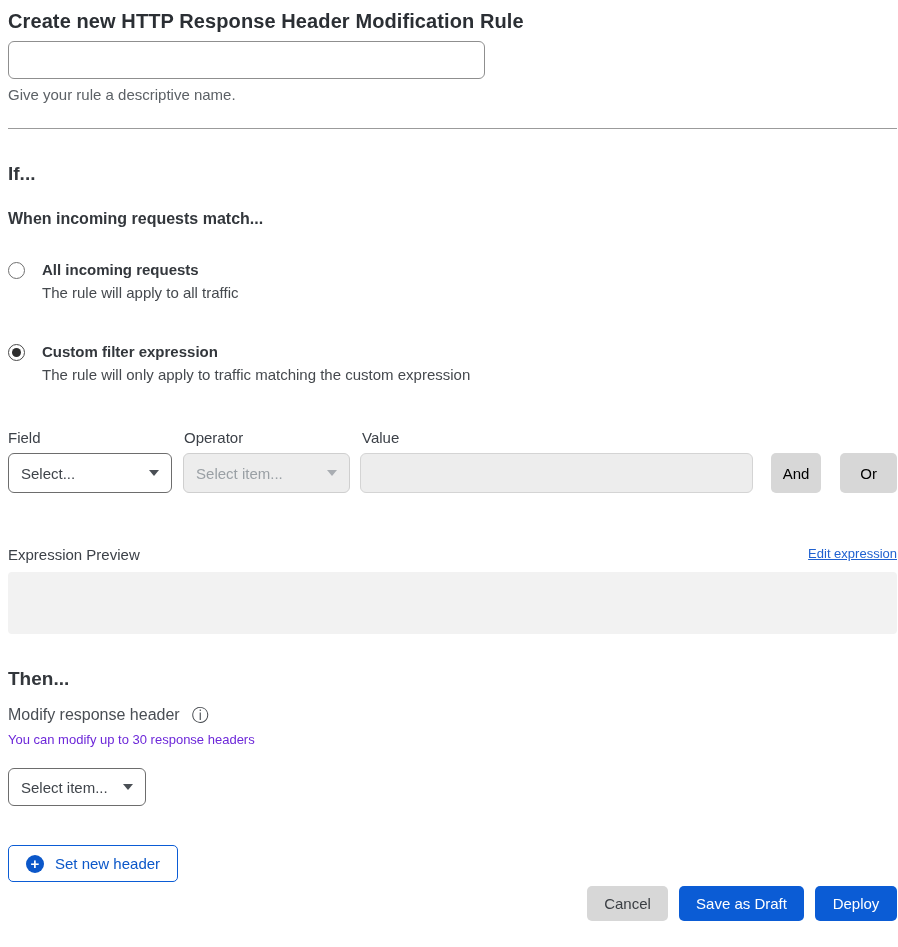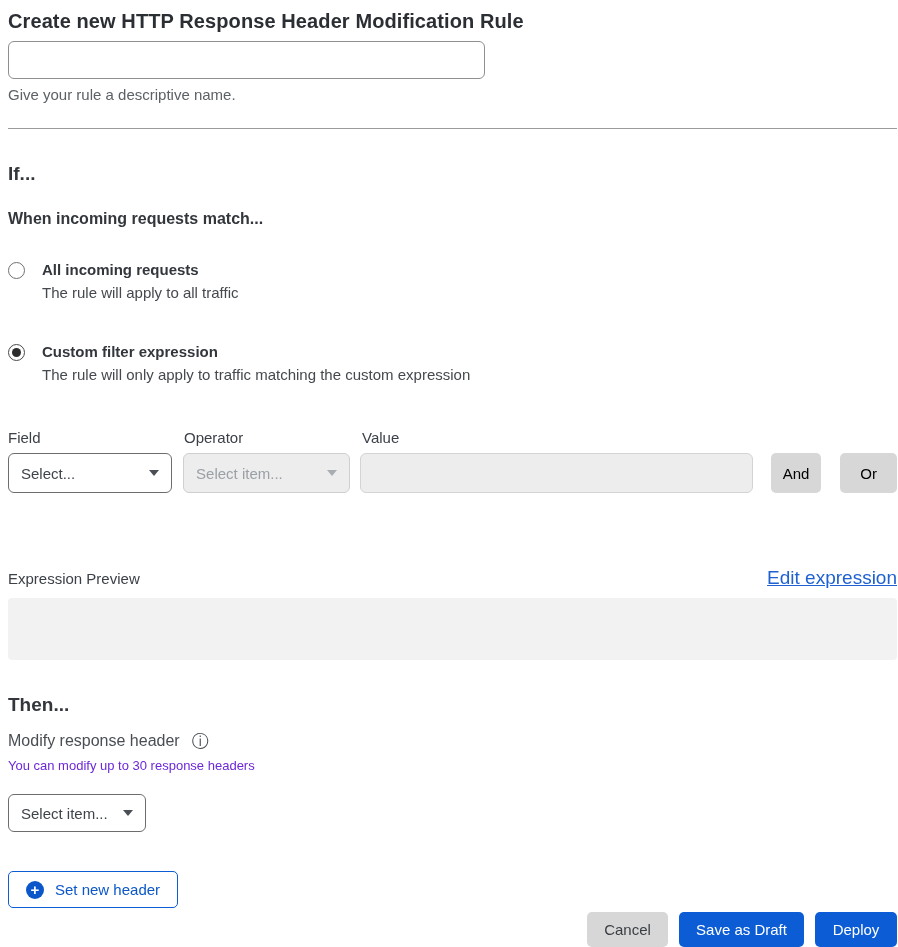--- a/index.html
+++ b/index.html
@@ -61,23 +61,23 @@
     font-family:"Liberation Sans", sans-serif; color:#3f444a;
   }
 
   .conj-btn {
     border:none; border-radius:5px; background:#d7d7d7; color:#000000;
     font-size:15px; font-family:"Liberation Sans", sans-serif; cursor:pointer;
   }
   .and-btn { width:51px; margin-left:18px; }
   .or-btn  { width:57px; margin-left:19px; }
 
-  .preview-head { display:flex; align-items:center; justify-content:space-between; margin-top:74px; }
+  .preview-head { display:flex; align-items:flex-start; justify-content:space-between; margin-top:53px; }
   .preview-label { font-size:15px; color:#3c4148; }
-  .edit-link { font-size:19px; color:#1f61d0; text-decoration:underline; cursor:pointer; }
+  .edit-link { font-size:13px; color:#1f61d0; text-decoration:underline; cursor:pointer; }
   .preview-box { margin-top:9px; height:62px; background:#f2f2f2; border-radius:4px; }
 
   .modify-row { display:flex; align-items:center; margin-top:16px; }
   .modify-label { font-size:16px; color:#494e54; }
   .info-icon { margin-left:12px; font-size:17px; color:#45494e; line-height:1; cursor:pointer; }
   .modify-helper { font-size:13px; color:#6d28d9; margin-top:8px; }
 
   .header-select { width:138px; margin-top:21px; height:38px; }
 
   .set-header-btn {

